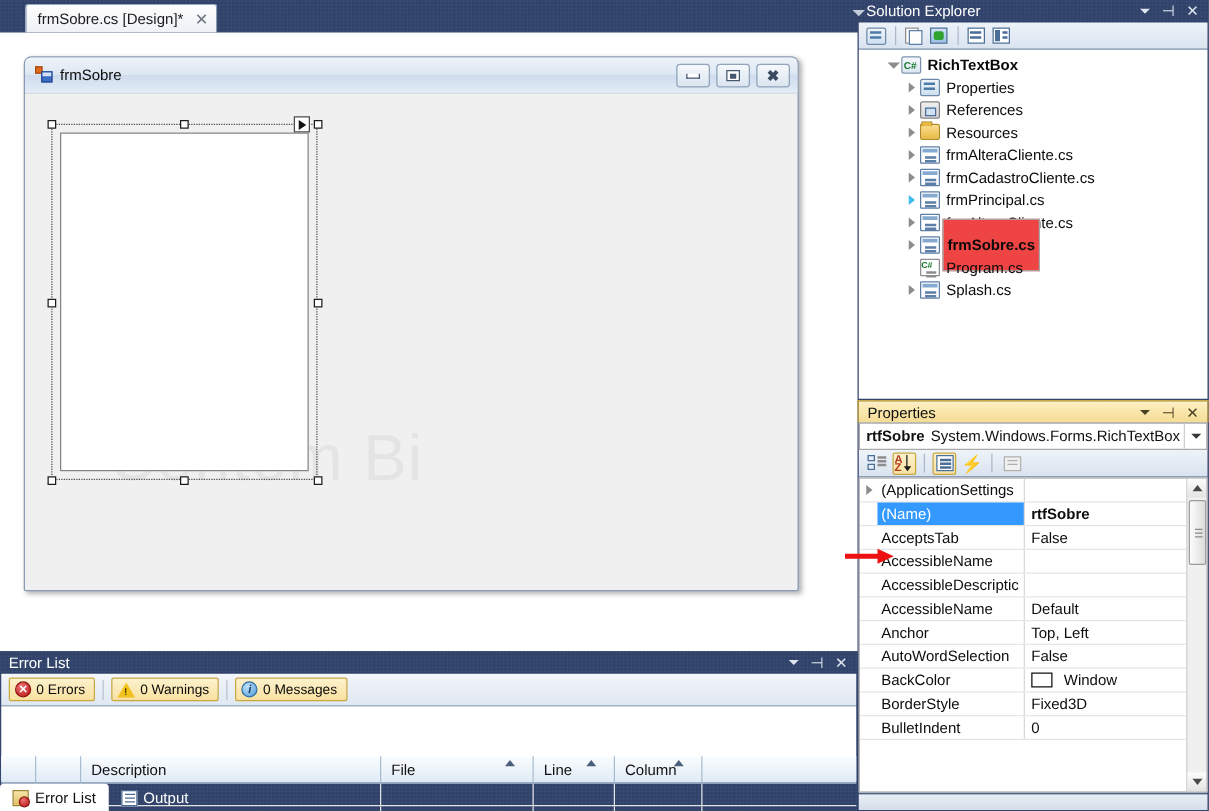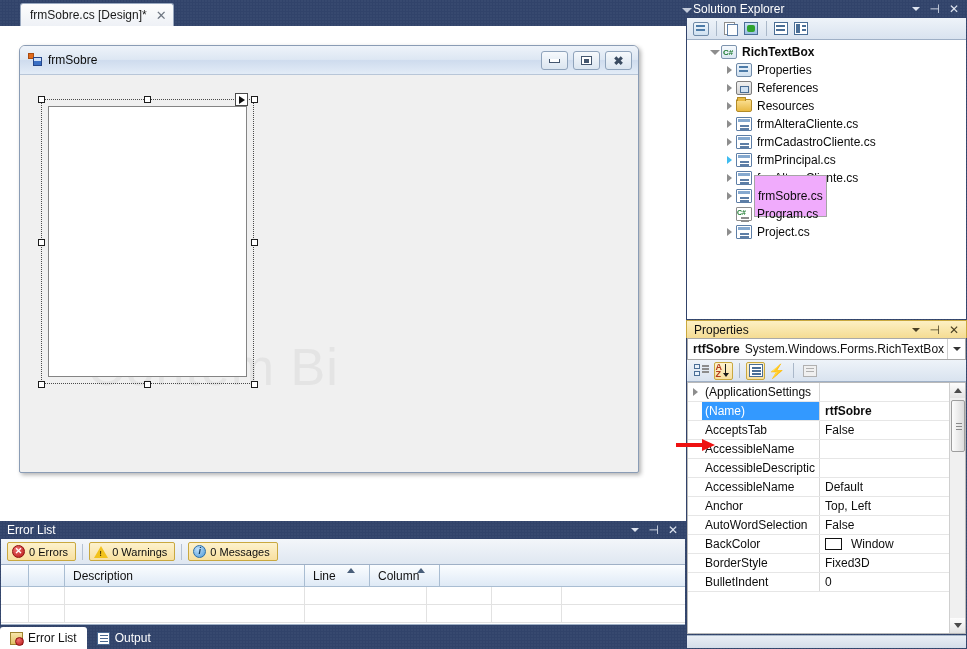--- a/index.html
+++ b/index.html
@@ -149,21 +149,21 @@
   .ic-warn:after{content:"!";position:absolute;left:-2px;top:3px;font-size:8px;color:#5a4400;font-weight:bold;}
   .ic-msg{width:13px;height:13px;border-radius:50%;background:radial-gradient(circle at 35% 30%,#bfe0fb,#4f9ad6);
           border:1px solid #2c6ea8;color:#173b5c;font-size:9px;display:flex;align-items:center;justify-content:center;line-height:1;font-weight:bold;font-style:italic;}
 
   #el-grid{
     position:absolute;left:1px;top:44px;width:684px;height:60px;background:#ffffff;
     border-bottom:1px solid #9fb0c6;
   }
   #el-header{display:flex;height:22px;
     background:linear-gradient(to bottom,#fbfdff,#dfeaf6);
-    border-bottom:1px solid #a9bdd2;}
+    border-bottom:1px solid #a9bdd2;margin-top:40px;}
   .el-col{
     position:relative;border-right:1px solid #a9bdd2;height:100%;
     display:flex;align-items:center;padding-left:8px;font-size:12px;color:#111;
   }
   .el-col .sortarrow{
     position:absolute;top:3px;right:14px;width:0;height:0;
     border-left:4px solid transparent;border-right:4px solid transparent;border-bottom:5px solid #4a5f7a;
   }
   .el-row{display:flex;height:18px;border-bottom:1px solid #e2e2e2;}
   .el-cell{border-right:1px solid #e2e2e2;height:100%;}
@@ -196,21 +196,21 @@
   .tb-sep{width:1px;height:15px;background:#aab8c9;margin:0 3px;}
   #se-tree{
     position:absolute;left:1px;top:40px;width:279px;height:279px;
     background:#ffffff;padding-top:3px;overflow:hidden;
   }
   .tr{display:flex;align-items:center;height:18px;font-size:12px;color:#0a0a0a;white-space:nowrap;}
   .tw{width:13px;flex:0 0 13px;display:flex;align-items:center;justify-content:center;}
   .tri{width:0;height:0;border-top:4px solid transparent;border-bottom:4px solid transparent;border-left:5px solid #8d8d8d;}
   .tri.blue{border-left-color:#3fbcf0;}
   .ticon{width:16px;flex:0 0 16px;height:14px;margin-right:5px;position:relative;}
-  .lbl-sel{background:#f0abfc;border:1px solid #a5a5a5;padding:13px 3px;margin-left:-3px;}
+  .lbl-sel{background:#ef4444;border:1px solid #a5a5a5;padding:13px 3px;margin-left:-3px;font-weight:bold;}
   .bold{font-weight:bold;}
 
   
   .i-sln{width:16px;height:14px;background:linear-gradient(to bottom,#f4f8fc,#dfe9f4);border:1px solid #7d93ad;border-radius:2px;position:relative;}
   .i-sln:after{content:"";position:absolute;left:2px;top:3px;width:11px;height:8px;
     background:radial-gradient(circle at 30% 50%,#2f6fb5 2.5px,transparent 2.6px),
                radial-gradient(circle at 70% 50%,#2f6fb5 2.5px,transparent 2.6px);}
   .i-proj{width:16px;height:14px;background:linear-gradient(to bottom,#f5f9fd,#dbe7f3);border:1px solid #7d93ad;border-radius:2px;position:relative;}
   .i-proj:after{content:"C#";position:absolute;left:1px;top:0px;font-size:8px;color:#1a7a2e;font-weight:bold;line-height:13px;}
   .i-props{width:16px;height:14px;background:linear-gradient(to bottom,#eef5fb,#cfe0f0);border:1px solid #6f8aa8;border-radius:2px;position:relative;}
@@ -378,20 +378,24 @@
     </div>
   </div>
 
   <div id="el-grid">
     <div id="el-header">
       <div class="el-col" style="width:28px;padding-left:0;"></div>
       <div class="el-col" style="width:36px;padding-left:0;"></div>
       <div class="el-col" style="width:240px;">
         <span>Description</span>
       </div>
+      <div class="el-col" style="width:122px;">
+        <span>File</span>
+        <span class="sortarrow"></span>
+      </div>
       <div class="el-col" style="width:65px;">
         <span>Line</span>
         <span class="sortarrow"></span>
       </div>
       <div class="el-col" style="width:70px;">
         <span>Column</span>
         <span class="sortarrow"></span>
       </div>
     </div>
     <div class="el-row">
@@ -550,21 +554,21 @@
         </span>
         <span>Program.cs</span>
       </div>
       <div class="tr" style="padding-left: 36px;">
         <span class="tw">
           <span class="tri"></span>
         </span>
         <span class="ticon">
           <span class="i-form" style="position: absolute; left: 0px; top: 0px;"></span>
         </span>
-        <span>Project.cs</span>
+        <span>Splash.cs</span>
       </div>
     </div>
 </div>
 
 <div id="props">
   <div class="props-title">
     <span>Properties</span>
     <span class="ctrls">
       <span class="pt-chevron"></span>
       <span class="pt-pin">⊣</span>

